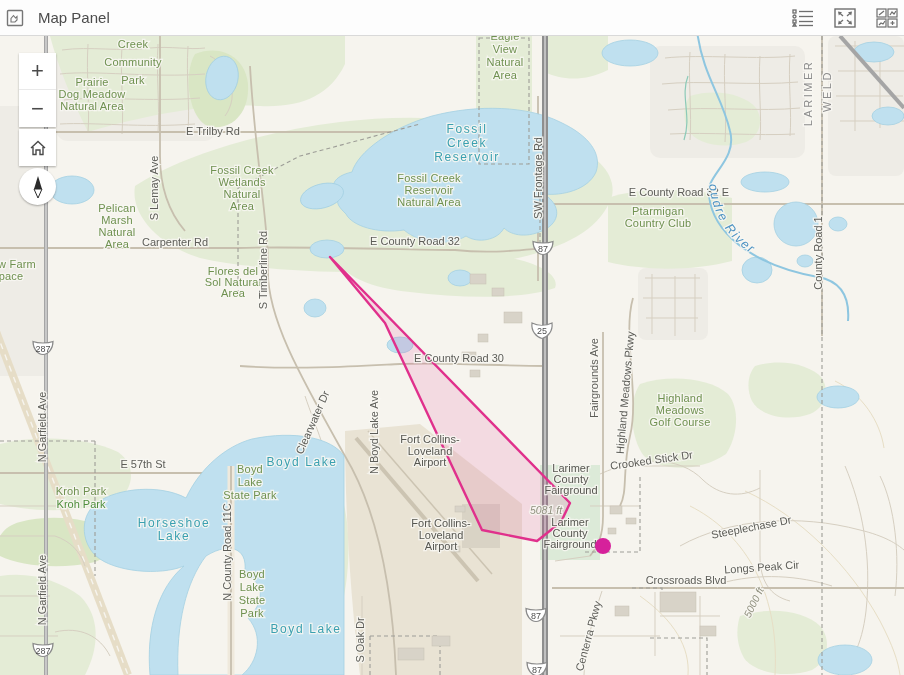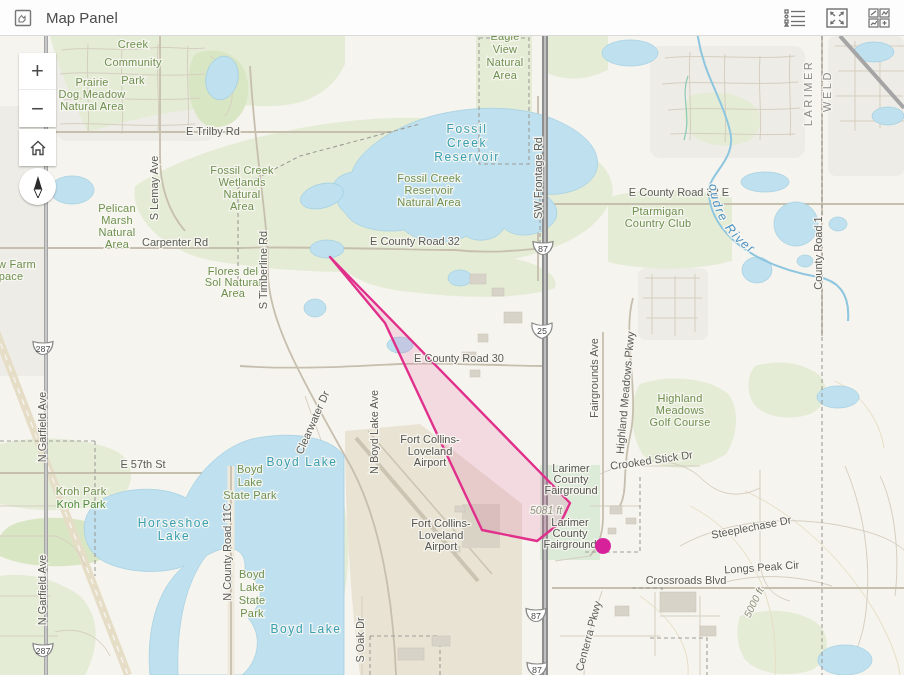--- a/index.html
+++ b/index.html
@@ -1,18 +1,18 @@
 <!DOCTYPE html>
 <html><head>
 <meta charset="utf-8">
 <style>
   html,body{margin:0;padding:0;background:#fff;}
   .app{width:904px;height:675px;position:relative;overflow:hidden;font-family:"Liberation Sans",sans-serif;background:#f6f4ee;}
   
-  header{position:absolute;top:0;left:0;width:904px;height:36px;background:#fdfdfd;border-bottom:1px solid #d9d9d9;display:flex;align-items:center;justify-content:space-between;box-sizing:border-box;padding:0 12px;z-index:30;}
+  header{position:absolute;top:0;left:0;width:904px;height:36px;background:#fdfdfd;border-bottom:1px solid #d9d9d9;display:flex;align-items:center;justify-content:space-between;box-sizing:border-box;padding:0 4px;z-index:30;}
   .h-left{display:flex;align-items:center;gap:12px;}
   .h-title{font-size:15px;color:#4c4c4c;}
   .h-right{display:flex;align-items:center;gap:16px;}
   .icon-btn{background:none;border:none;padding:2px;cursor:pointer;color:#6e6e6e;display:flex;align-items:center;}
   
   .map{position:absolute;top:36px;left:0;width:904px;height:639px;background:#f6f4ee;}
   svg{display:block;}
   
   .g1{fill:#e4ecd6;stroke:none}.g2{fill:#d9e6c4;stroke:none}.g3{fill:#dcead8;stroke:none}
   .urban{fill:#eeece6}

